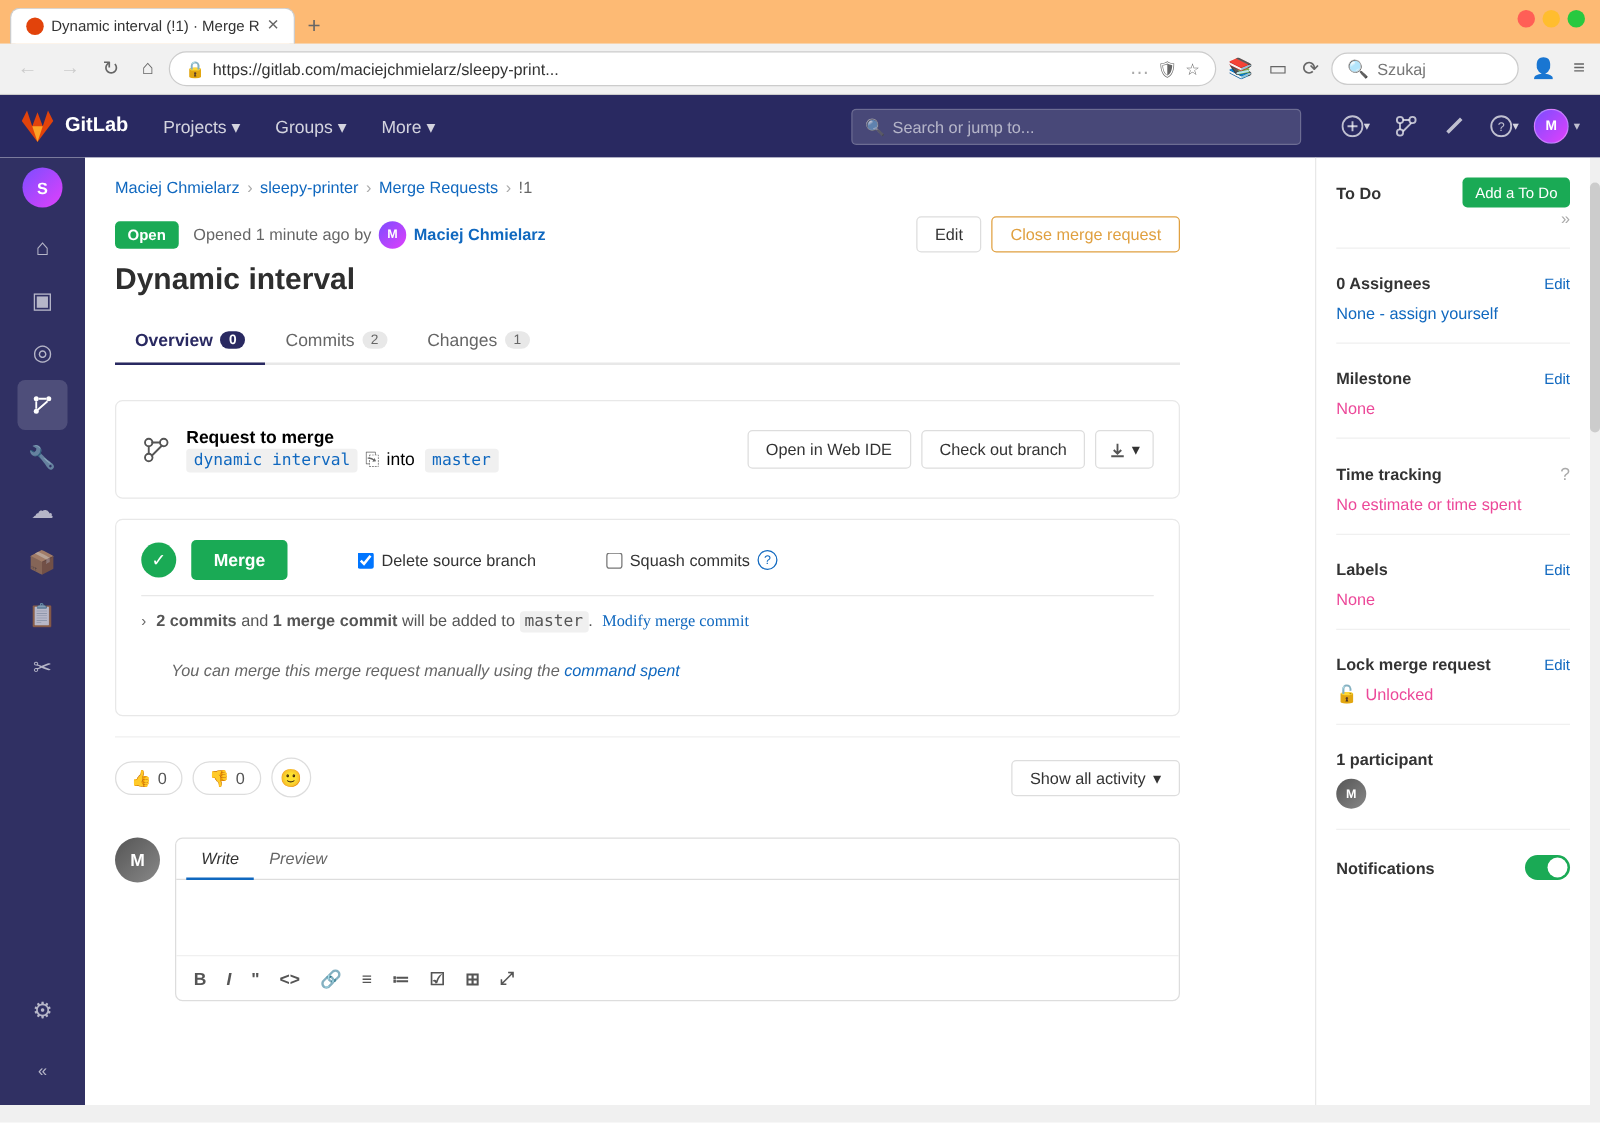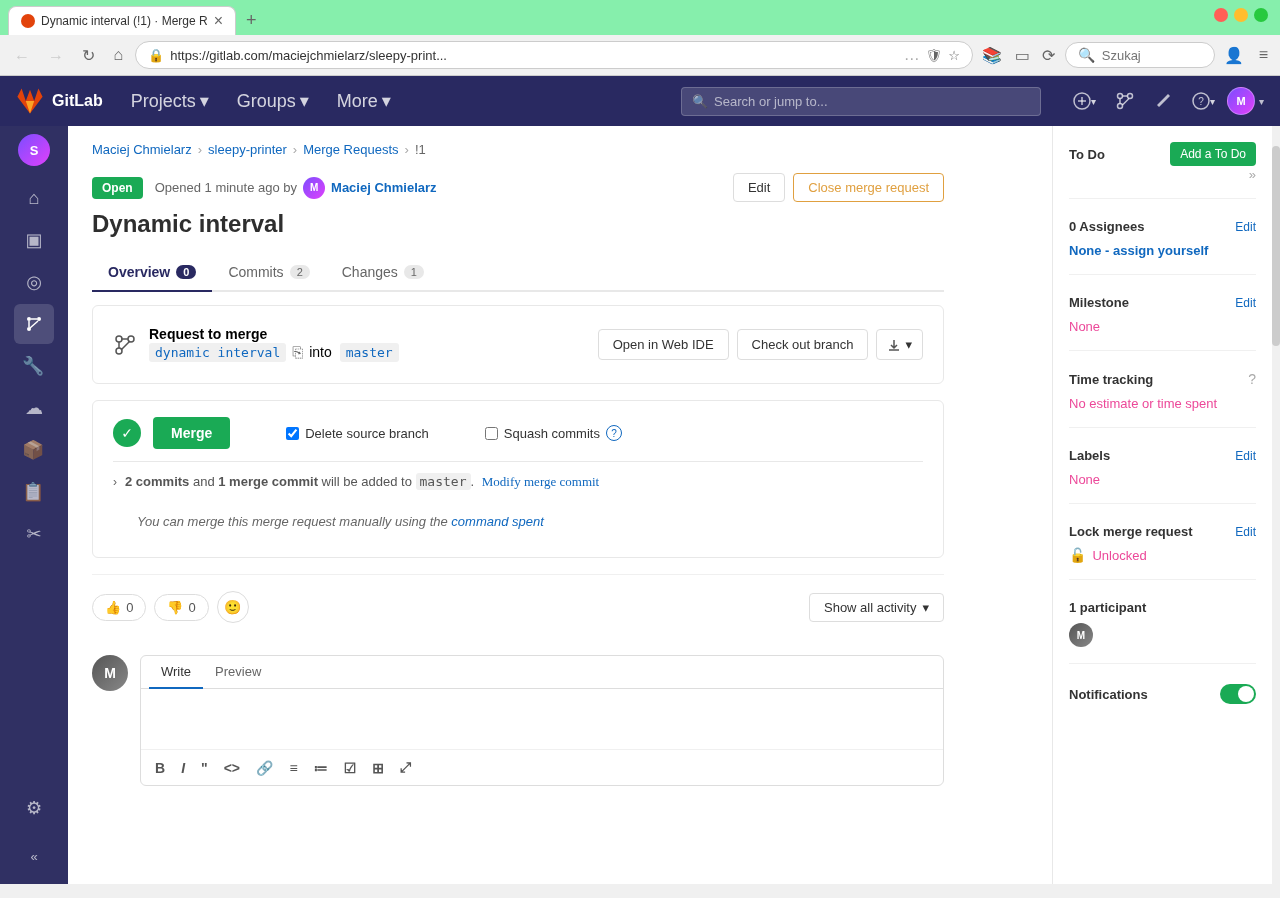--- a/index.html
+++ b/index.html
@@ -1,20 +1,20 @@
 <!DOCTYPE html>
 <html><head>
   <meta charset="utf-8">
   <style>
     * { box-sizing: border-box; margin: 0; padding: 0; }
     body { font-family: -apple-system, BlinkMacSystemFont, 'Segoe UI', sans-serif; font-size: 14px; background: #f0f0f0; overflow: hidden; }
 
     
     .browser-chrome { background: #f1f1f1; border-bottom: 1px solid #ccc; }
-    .browser-titlebar { display: flex; align-items: center; padding: 6px 8px 0; background: #86efac; gap: 2px; }
+    .browser-titlebar { display: flex; align-items: center; padding: 6px 8px 0; background: #fdba74; gap: 2px; }
     .browser-tab { display: flex; align-items: center; gap: 6px; background: white; border-radius: 8px 8px 0 0; padding: 6px 12px; font-size: 12px; color: #333; min-width: 200px; border: 1px solid #ccc; border-bottom: none; }
     .browser-tab .tab-icon { width: 14px; height: 14px; background: #e2430b; border-radius: 50%; display: inline-block; }
     .browser-tab .tab-close { margin-left: auto; color: #666; cursor: pointer; font-size: 16px; line-height: 1; }
     .browser-new-tab { background: none; border: none; font-size: 18px; color: #666; cursor: pointer; padding: 4px 8px; }
     .browser-toolbar { display: flex; align-items: center; padding: 6px 8px; gap: 6px; background: #f1f1f1; }
     .browser-nav-btn { background: none; border: none; cursor: pointer; color: #666; font-size: 16px; padding: 4px 6px; border-radius: 4px; }
     .browser-nav-btn.disabled { color: #ccc; cursor: default; }
     .browser-address-bar { flex: 1; display: flex; align-items: center; background: white; border: 1px solid #ccc; border-radius: 20px; padding: 4px 12px; gap: 6px; font-size: 13px; }
     .browser-address-bar .lock-icon { color: #666; }
     .browser-address-url { flex: 1; color: #333; font-size: 13px; }
@@ -24,21 +24,21 @@
     .browser-search-bar input { border: none; outline: none; font-size: 13px; width: 120px; }
 
     
     .gitlab-app { display: flex; flex-direction: column; height: calc(898px - 90px); background: white; }
 
     
     .gitlab-navbar { background: #292961; color: white; display: flex; align-items: center; padding: 0 16px; height: 50px; gap: 16px; flex-shrink: 0; }
     .gitlab-logo { display: flex; align-items: center; gap: 8px; font-weight: bold; font-size: 16px; color: white; text-decoration: none; }
     .gitlab-logo-icon { width: 28px; height: 28px; }
     .gitlab-nav-links { display: flex; gap: 4px; }
-    .gitlab-nav-link { color: rgba(255,255,255,0.8); padding: 8px 12px; border-radius: 4px; cursor: pointer; font-size: 18px; display: flex; align-items: center; gap: 4px; }
+    .gitlab-nav-link { color: rgba(255,255,255,0.8); padding: 8px 12px; border-radius: 4px; cursor: pointer; font-size: 14px; display: flex; align-items: center; gap: 4px; }
     .gitlab-search { flex: 1; max-width: 360px; background: rgba(255,255,255,0.15); border: 1px solid rgba(255,255,255,0.2); border-radius: 4px; display: flex; align-items: center; padding: 6px 10px; gap: 6px; color: rgba(255,255,255,0.7); font-size: 13px; margin-left: auto; }
     .gitlab-nav-actions { display: flex; align-items: center; gap: 4px; margin-left: 8px; }
     .gitlab-nav-icon-btn { color: rgba(255,255,255,0.8); padding: 6px 8px; cursor: pointer; border-radius: 4px; font-size: 16px; display: flex; align-items: center; }
     .gitlab-avatar-btn { width: 28px; height: 28px; border-radius: 50%; overflow: hidden; cursor: pointer; border: 1px solid rgba(255,255,255,0.3); }
 
     
     .main-content { display: flex; flex: 1; overflow: hidden; }
 
     
     .sidebar-left { width: 68px; background: #303063; display: flex; flex-direction: column; align-items: center; padding: 8px 0; gap: 2px; flex-shrink: 0; }
@@ -68,21 +68,21 @@
     .mr-title { font-size: 24px; font-weight: 600; color: #2e2e2e; margin-bottom: 16px; }
 
     
     .mr-tabs { display: flex; border-bottom: 2px solid #e8e8e8; margin-bottom: 0; }
     .mr-tab { padding: 10px 16px; cursor: pointer; font-size: 14px; color: #666; border-bottom: 2px solid transparent; margin-bottom: -2px; display: flex; align-items: center; gap: 6px; }
     .mr-tab.active { color: #292961; border-bottom-color: #292961; font-weight: 600; }
     .tab-count { background: #e8e8e8; color: #666; border-radius: 10px; padding: 1px 7px; font-size: 11px; }
     .mr-tab.active .tab-count { background: #292961; color: white; }
 
     
-    .mr-content { padding: 13px 0; }
+    .mr-content { padding: 28px 0; }
 
     
     .request-to-merge-box { border: 1px solid #e8e8e8; border-radius: 6px; padding: 20px; margin-bottom: 16px; display: flex; align-items: center; justify-content: space-between; }
     .rtm-left { display: flex; align-items: center; gap: 12px; }
     .rtm-branch { color: #1068bf; font-family: monospace; font-size: 13px; background: #f0f0f0; padding: 2px 6px; border-radius: 3px; }
     .rtm-buttons { display: flex; gap: 8px; align-items: center; }
     .btn-web-ide { background: white; border: 1px solid #ddd; color: #333; padding: 7px 14px; border-radius: 4px; cursor: pointer; font-size: 13px; }
     .btn-checkout { background: white; border: 1px solid #ddd; color: #333; padding: 7px 14px; border-radius: 4px; cursor: pointer; font-size: 13px; }
     .btn-download { background: white; border: 1px solid #ddd; color: #333; padding: 7px 10px; border-radius: 4px; cursor: pointer; font-size: 13px; display: flex; align-items: center; gap: 4px; }
 
@@ -106,21 +106,21 @@
     
     .reactions-row { display: flex; align-items: center; gap: 8px; padding: 16px 0; border-top: 1px solid #f0f0f0; }
     .reaction-btn { background: white; border: 1px solid #ddd; border-radius: 20px; padding: 5px 12px; cursor: pointer; font-size: 13px; display: flex; align-items: center; gap: 5px; color: #555; }
     .reaction-emoji-btn { background: white; border: 1px solid #ddd; border-radius: 50%; width: 32px; height: 32px; cursor: pointer; display: flex; align-items: center; justify-content: center; font-size: 14px; }
     .show-activity-btn { margin-left: auto; background: white; border: 1px solid #ddd; border-radius: 4px; padding: 6px 14px; cursor: pointer; font-size: 13px; color: #333; display: flex; align-items: center; gap: 6px; }
 
     
     .comment-box { display: flex; gap: 12px; padding: 16px 0; }
     .comment-avatar { width: 36px; height: 36px; border-radius: 50%; background: #888; flex-shrink: 0; overflow: hidden; }
     .comment-form { flex: 1; border: 1px solid #ddd; border-radius: 6px; }
-    .comment-form-tabs { display: flex; border-bottom: 1px solid #ddd; padding: 0 8px; }
+    .comment-form-tabs { display: flex; border-bottom: 1px solid #ddd; padding: 0 8px; font-style: italic; }
     .comment-form-tab { padding: 8px 12px; cursor: pointer; font-size: 13px; color: #666; border-bottom: 2px solid transparent; margin-bottom: -1px; }
     .comment-form-tab.active { color: #333; border-bottom-color: #1068bf; }
     .comment-toolbar { display: flex; padding: 6px 8px; border-top: 1px solid #f0f0f0; gap: 4px; }
     .comment-tool-btn { background: none; border: none; cursor: pointer; color: #555; font-size: 14px; padding: 3px 6px; border-radius: 3px; font-weight: bold; }
 
     
     .right-panel { width: 220px; background: white; border-left: 1px solid #e8e8e8; padding: 16px; overflow-y: auto; flex-shrink: 0; }
     .right-panel-section { margin-bottom: 20px; border-bottom: 1px solid #f0f0f0; padding-bottom: 16px; }
     .right-panel-section:last-child { border-bottom: none; }
     .rp-header { display: flex; align-items: center; justify-content: space-between; margin-bottom: 8px; }
@@ -444,21 +444,21 @@
         <div style="text-align:right;">
           <span style="color:#aaa;cursor:pointer;font-size:13px;">»</span>
         </div>
       </div>
 
       <div class="right-panel-section">
         <div class="rp-header">
           <span class="rp-title">0 Assignees</span>
           <a class="rp-edit-link">Edit</a>
         </div>
-        <span class="rp-value" style="color:#1068bf;cursor:pointer;font-weight:bold;">None - assign yourself</span>
+        <span class="rp-value" style="color:#1068bf;cursor:pointer;">None - assign yourself</span>
       </div>
 
       <div class="right-panel-section">
         <div class="rp-header">
           <span class="rp-title">Milestone</span>
           <a class="rp-edit-link">Edit</a>
         </div>
         <span class="rp-value">None</span>
       </div>
 

